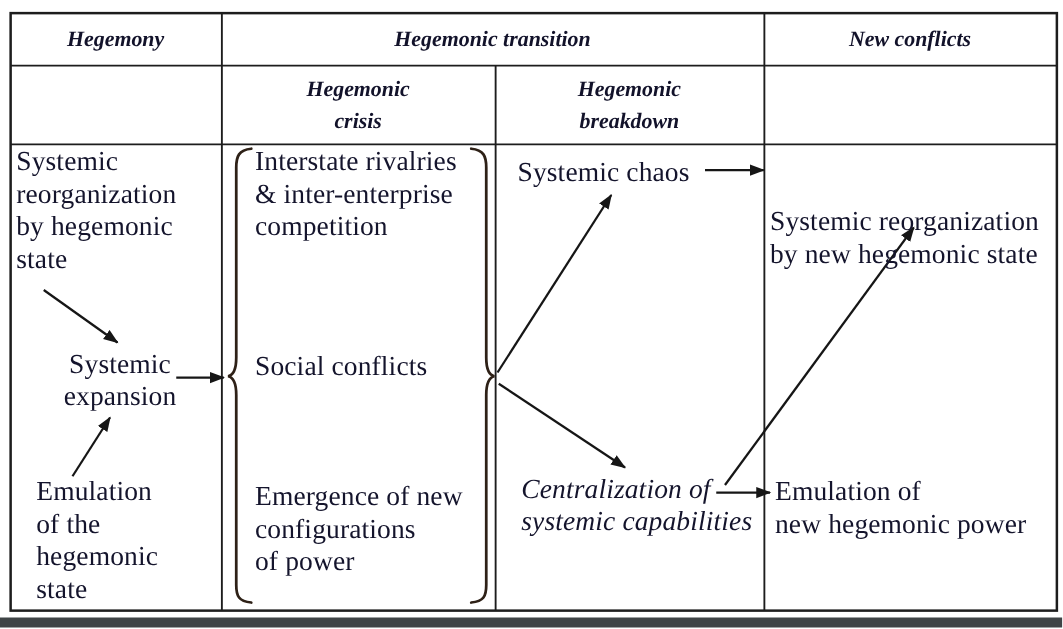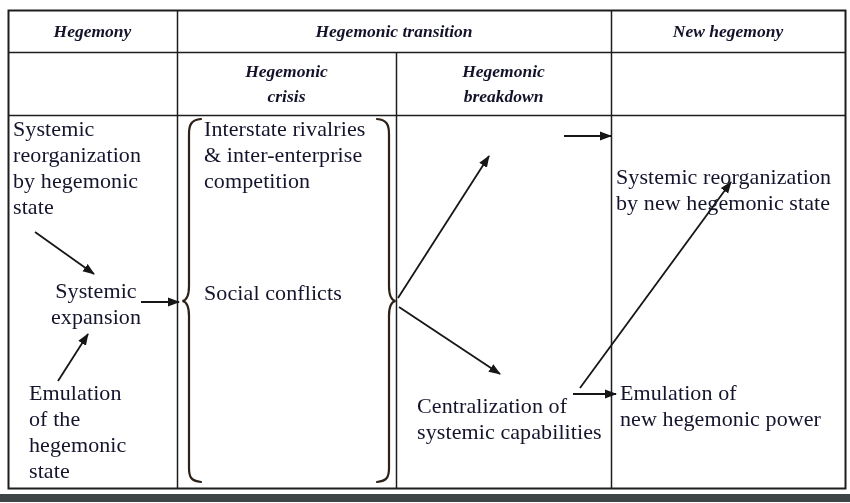--- a/index.html
+++ b/index.html
@@ -49,21 +49,21 @@
     <line x1="141" y1="302" x2="179" y2="302" stroke="#161616" stroke-width="1.8" marker-end="url(#ah)"></line>
     <line x1="398" y1="298" x2="489" y2="156" stroke="#161616" stroke-width="1.8" marker-end="url(#ah)"></line>
     <line x1="399" y1="307" x2="500" y2="374" stroke="#161616" stroke-width="1.8" marker-end="url(#ah)"></line>
     <line x1="564" y1="136" x2="611" y2="136" stroke="#161616" stroke-width="1.8" marker-end="url(#ah)"></line>
     <line x1="573" y1="394" x2="616" y2="394" stroke="#161616" stroke-width="1.8" marker-end="url(#ah)"></line>
     <line x1="580" y1="388" x2="731" y2="182" stroke="#161616" stroke-width="1.8" marker-end="url(#ah)"></line>
   </svg>
 
   <div class="hcell" style="left:8px;top:10px;width:169px;height:42px;">Hegemony</div>
   <div class="hcell" style="left:177px;top:10px;width:434px;height:42px;">Hegemonic transition</div>
-  <div class="hcell" style="left:611px;top:10px;width:234px;height:42px;">New hegemony</div>
+  <div class="hcell" style="left:611px;top:10px;width:234px;height:42px;">New conflicts</div>
 
   <div class="hcell" style="left:177px;top:52px;width:219px;height:63px;">Hegemonic
 crisis</div>
   <div class="hcell" style="left:396px;top:52px;width:215px;height:63px;">Hegemonic
 breakdown</div>
 
   <div class="node" style="left:13px;top:116px;">Systemic
 reorganization
 by hegemonic
 state</div>
@@ -71,22 +71,26 @@
 expansion</div>
   <div class="node" style="left:13px;top:380px;margin-left:16px;">Emulation
 of the
 hegemonic
 state</div>
 
   <div class="node" style="left:204px;top:116px;">Interstate rivalries
 &amp; inter-enterprise
 competition</div>
   <div class="node" style="left:204px;top:280px;">Social conflicts</div>
+  <div class="node" style="left:204px;top:384px;">Emergence of new
+configurations
+of power</div>
 
-  <div class="node" style="left:417px;top:393px;">Centralization of
+  <div class="node" style="left:414px;top:125px;">Systemic chaos</div>
+  <div class="node" style="left:417px;top:378px;font-style:italic;">Centralization of
 systemic capabilities</div>
 
   <div class="node" style="left:616px;top:122px;margin-top:42px;">Systemic reorganization
 by new hegemonic state</div>
   <div class="node" style="left:620px;top:380px;">Emulation of
 new hegemonic power</div>
 
 </div>
 
 </body></html>

